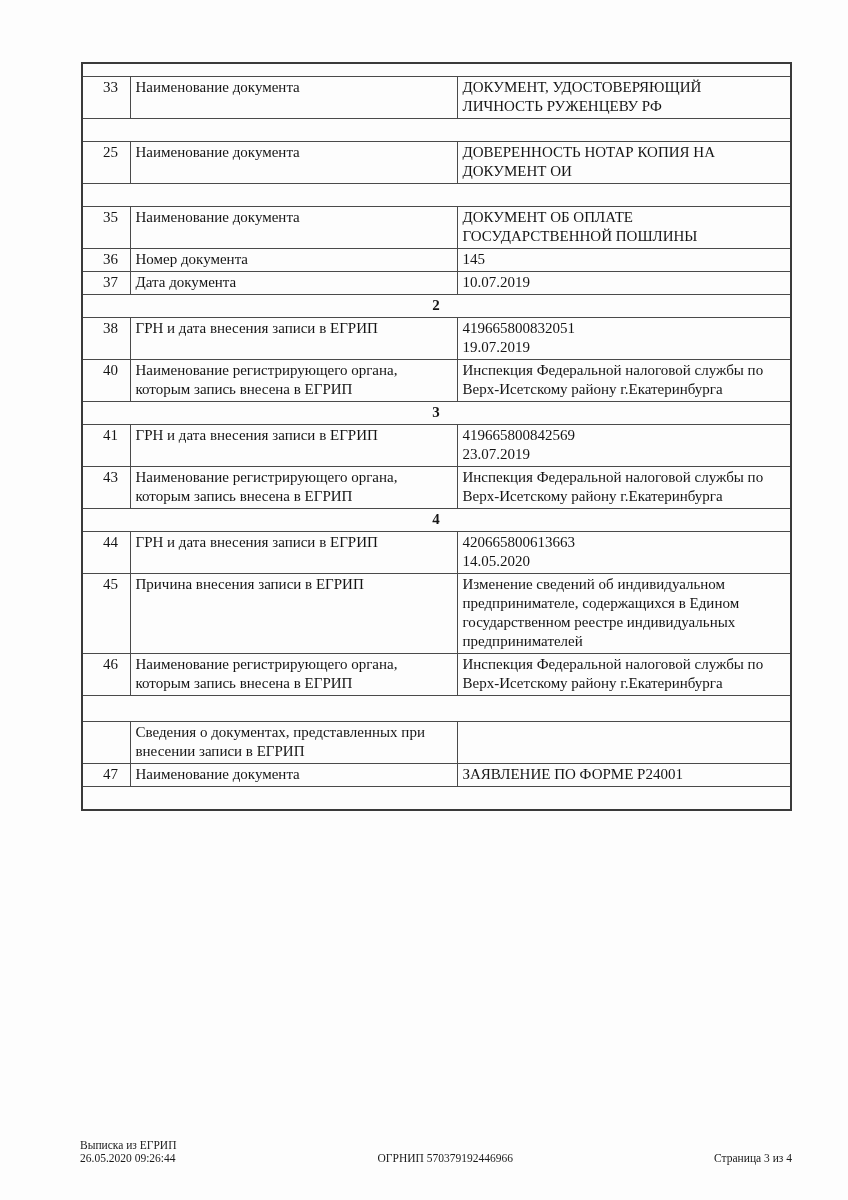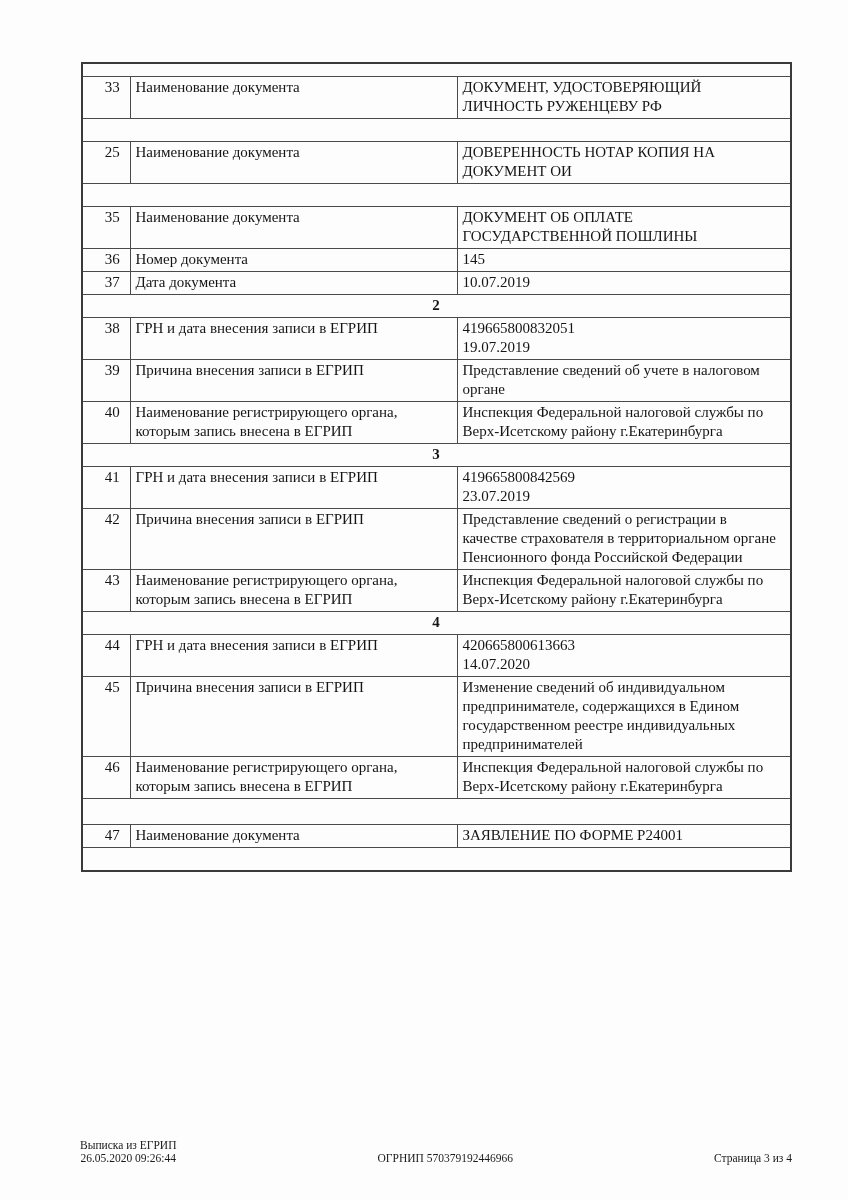--- a/index.html
+++ b/index.html
@@ -29,22 +29,22 @@
   .doc-table td {
     border: 1px solid #4a4a4a;
     padding: 1px 6px 2px 5px;
     vertical-align: top;
     overflow: hidden;
   }
   .col-num   { width: 48px; }
   .col-label { width: 327px; }
   .col-value { width: 334px; }
   td.num {
-    text-align: center;
-    padding-left: 14px;
+    text-align: left;
+    padding-left: 20px;
     padding-right: 2px;
   }
   td.section {
     text-align: center;
     font-weight: bold;
     padding-top: 1px;
     padding-bottom: 2px;
   }
   td.spacer { padding: 0; }
   td.spacer.small  { height: 12px; }
@@ -56,21 +56,21 @@
     left: 80px;
     top: 1139px;
     width: 712px;
     display: flex;
     justify-content: space-between;
     align-items: flex-end;
     font-size: 11.5px;
     line-height: 13px;
     color: #1a1a1a;
   }
-  .footer .left-block  { text-align: center; }
+  .footer .left-block  { text-align: left; }
   .footer .center-block{ text-align: center; }
   .footer .right-block { text-align: right; }
 </style>
 </head>
 <body>
 
 <table class="doc-table">
   <colgroup>
     <col class="col-num">
     <col class="col-label">
@@ -126,85 +126,76 @@
       </tr>
       <tr>
         <td class="num">38</td>
         <td class="label">ГРН и дата внесения записи в ЕГРИП</td>
         <td class="value">
           <span class="value-line">419665800832051</span>
           <span class="value-line">19.07.2019</span>
         </td>
       </tr>
       <tr>
-        <td class="num">39</td>
-        <td class="label">Причина внесения записи в ЕГРИП</td>
-        <td class="value">
-          <span class="value-line">Представление сведений об учете в налоговом органе</span>
-        </td>
-      </tr>
-      <tr>
         <td class="num">40</td>
         <td class="label">Наименование регистрирующего органа, которым запись внесена в ЕГРИП</td>
         <td class="value">
           <span class="value-line">Инспекция Федеральной налоговой службы по Верх-Исетскому району г.Екатеринбурга</span>
         </td>
       </tr>
       <tr>
         <td colspan="3" class="section">3</td>
       </tr>
       <tr>
         <td class="num">41</td>
         <td class="label">ГРН и дата внесения записи в ЕГРИП</td>
         <td class="value">
           <span class="value-line">419665800842569</span>
           <span class="value-line">23.07.2019</span>
         </td>
       </tr>
       <tr>
-        <td class="num">42</td>
-        <td class="label">Причина внесения записи в ЕГРИП</td>
-        <td class="value">
-          <span class="value-line">Представление сведений о регистрации в качестве страхователя в территориальном органе Пенсионного фонда Российской Федерации</span>
-        </td>
-      </tr>
-      <tr>
         <td class="num">43</td>
         <td class="label">Наименование регистрирующего органа, которым запись внесена в ЕГРИП</td>
         <td class="value">
           <span class="value-line">Инспекция Федеральной налоговой службы по Верх-Исетскому району г.Екатеринбурга</span>
         </td>
       </tr>
       <tr>
         <td colspan="3" class="section">4</td>
       </tr>
       <tr>
         <td class="num">44</td>
         <td class="label">ГРН и дата внесения записи в ЕГРИП</td>
         <td class="value">
           <span class="value-line">420665800613663</span>
-          <span class="value-line">14.07.2020</span>
+          <span class="value-line">14.05.2020</span>
         </td>
       </tr>
       <tr>
         <td class="num">45</td>
         <td class="label">Причина внесения записи в ЕГРИП</td>
         <td class="value">
           <span class="value-line">Изменение сведений об индивидуальном предпринимателе, содержащихся в Едином государственном реестре индивидуальных предпринимателей</span>
         </td>
       </tr>
       <tr>
         <td class="num">46</td>
         <td class="label">Наименование регистрирующего органа, которым запись внесена в ЕГРИП</td>
         <td class="value">
           <span class="value-line">Инспекция Федеральной налоговой службы по Верх-Исетскому району г.Екатеринбурга</span>
         </td>
       </tr>
       <tr>
         <td colspan="3" class="spacer large"></td>
+      </tr>
+      <tr>
+        <td class="num"></td>
+        <td class="label">Сведения о документах, представленных при внесении записи в ЕГРИП</td>
+        <td class="value"></td>
       </tr>
       <tr>
         <td class="num">47</td>
         <td class="label">Наименование документа</td>
         <td class="value">
           <span class="value-line">ЗАЯВЛЕНИЕ ПО ФОРМЕ Р24001</span>
         </td>
       </tr>
       <tr>
         <td colspan="3" class="spacer medium"></td>

